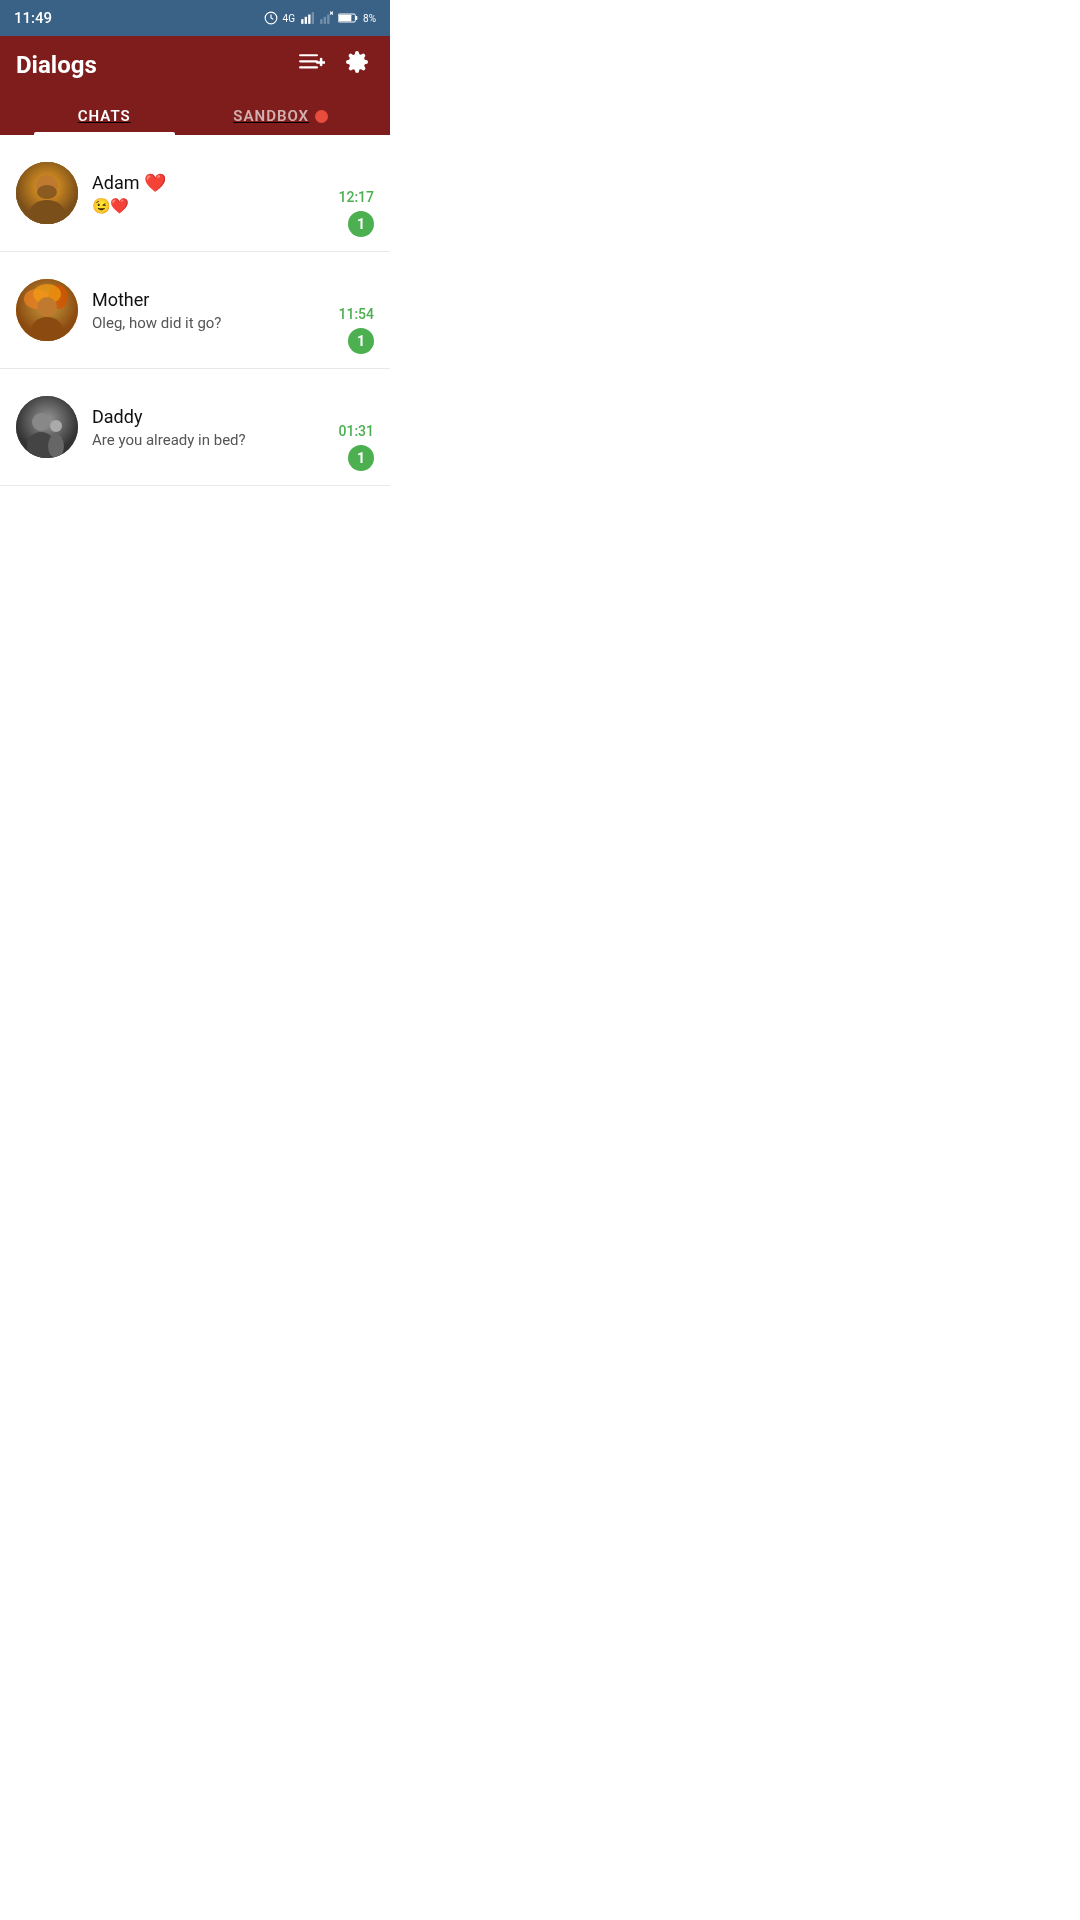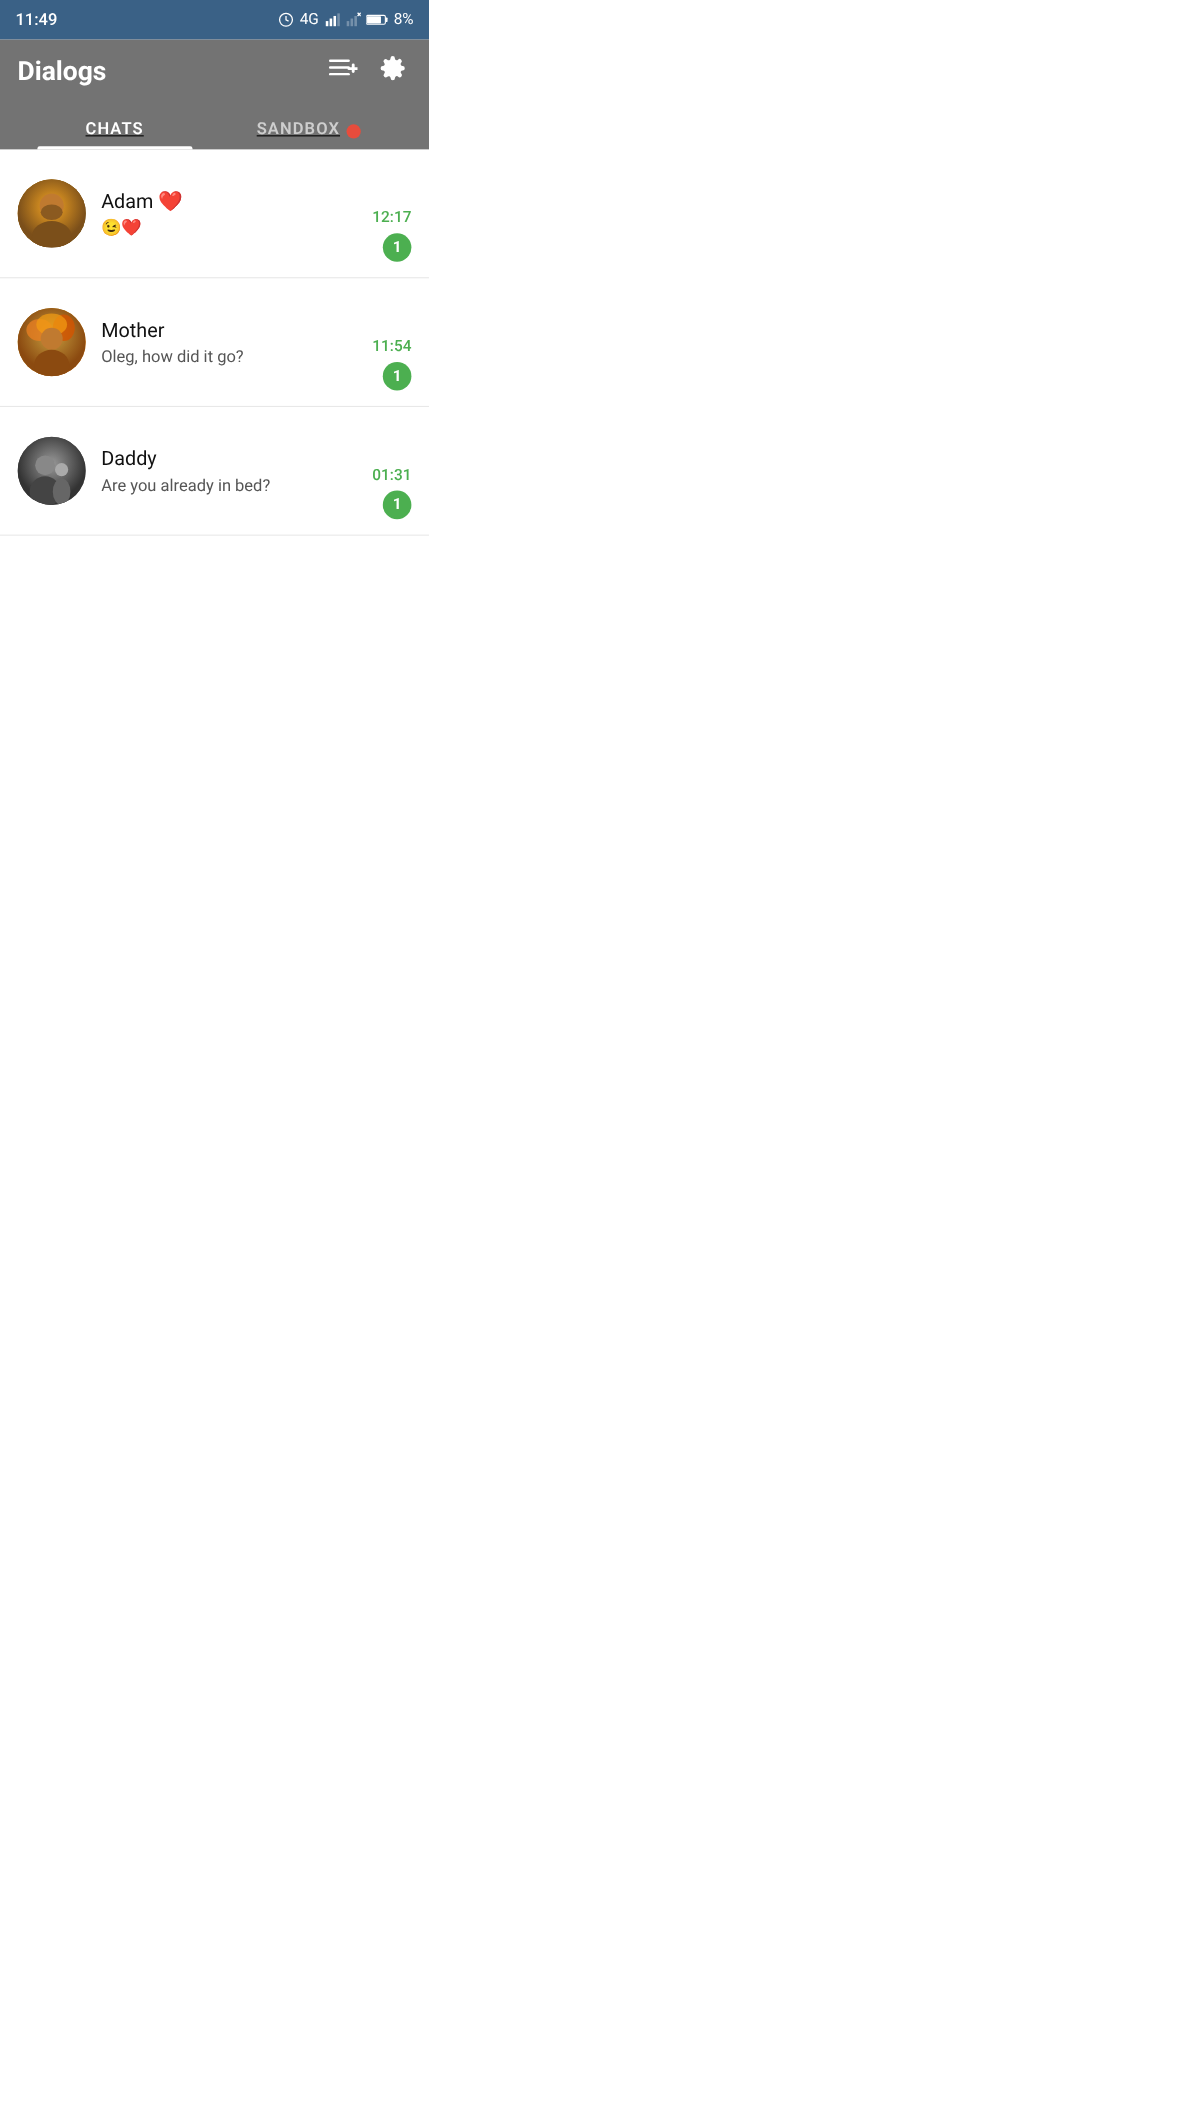--- a/index.html
+++ b/index.html
@@ -26,29 +26,29 @@
     .status-time {
       color: #fff;
       font-size: 15px;
       font-weight: 500;
     }
     .status-icons {
       display: flex;
       align-items: center;
       gap: 5px;
       color: #fff;
-      font-size: 14px;
+      font-size: 10px;
     }
     .status-icons svg {
       fill: #fff;
     }
 
     
     .header {
-      background: #737373;
+      background: #7f1d1d;
       padding: 14px 21px 0 16px;
     }
     .header-top {
       display: flex;
       justify-content: space-between;
       align-items: center;
       margin-bottom: 18px;
     }
     .header-title {
       color: #fff;
@@ -92,21 +92,21 @@
       bottom: 0;
       left: 10%;
       width: 80%;
       height: 3px;
       background: #fff;
       border-radius: 2px 2px 0 0;
     }
     .tab-sandbox-wrapper {
       flex: 1;
       display: flex;
-      align-items: flex-end;
+      align-items: center;
       justify-content: center;
       padding: 10px 0;
       cursor: pointer;
       position: relative;
     }
     .tab-sandbox-label {
       color: rgba(255,255,255,0.65);
       font-size: 15px;
       font-weight: 600;
       letter-spacing: 1px;

